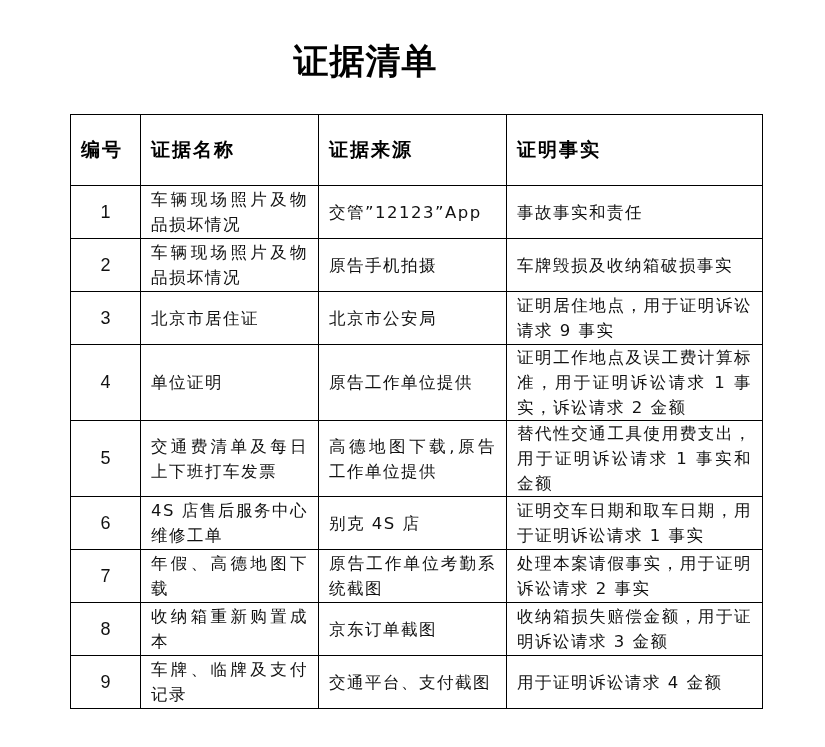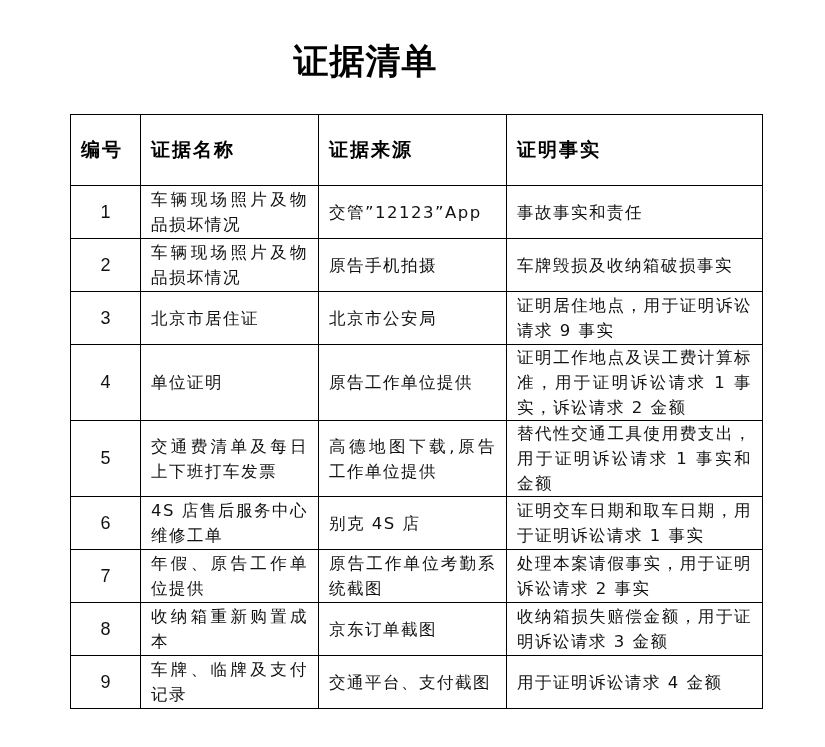--- a/index.html
+++ b/index.html
@@ -112,21 +112,21 @@
       <td>
           <span class="txt">别克 4S 店</span>
         </td>
       <td>
           <span class="txt">证明交车日期和取车日期，用于证明诉讼请求 1 事实</span>
         </td>
     </tr>
     <tr class="h53">
       <td class="no">7</td>
       <td>
-          <span class="txt">年假、原告工作单位提供</span>
+          <span class="txt">年假、高德地图下载</span>
         </td>
       <td>
           <span class="txt">原告工作单位考勤系统截图</span>
         </td>
       <td>
           <span class="txt">处理本案请假事实，用于证明诉讼请求 2 事实</span>
         </td>
     </tr>
     <tr class="h53">
       <td class="no">8</td>

